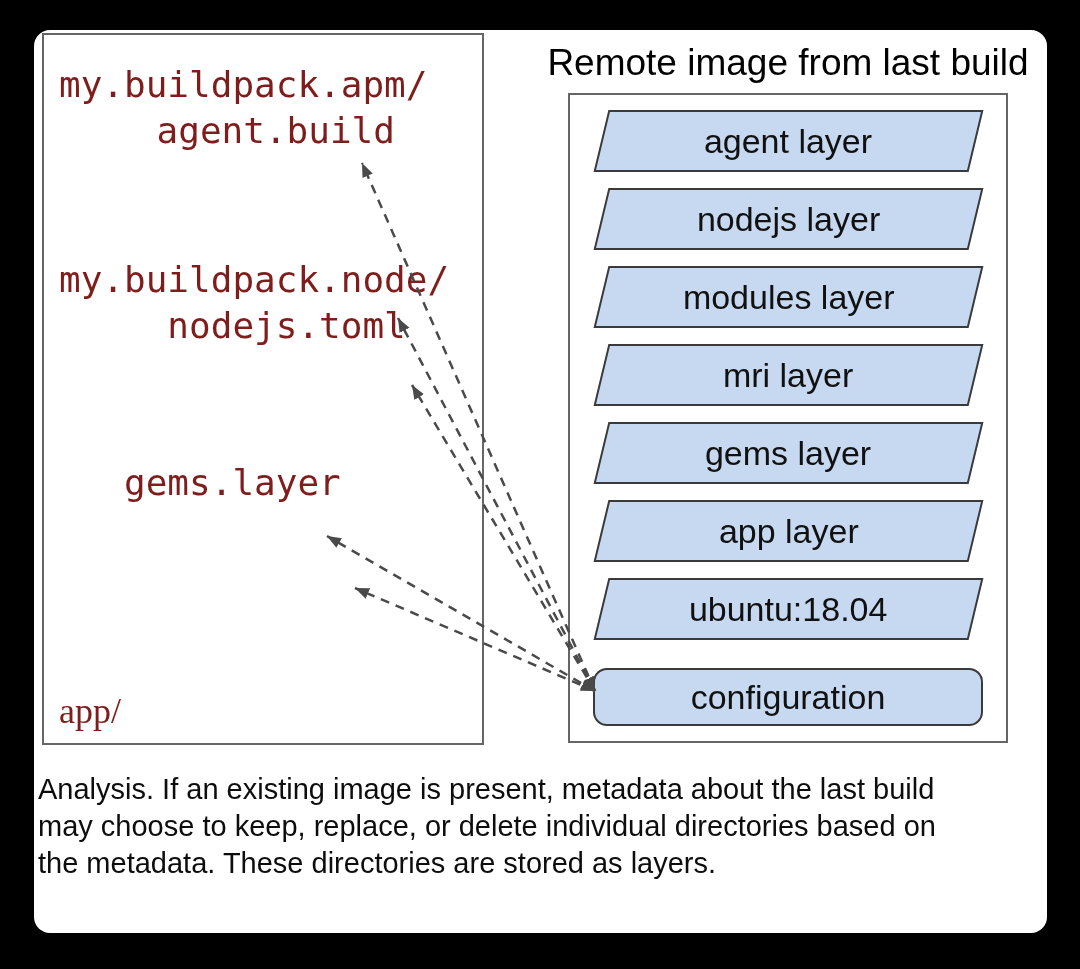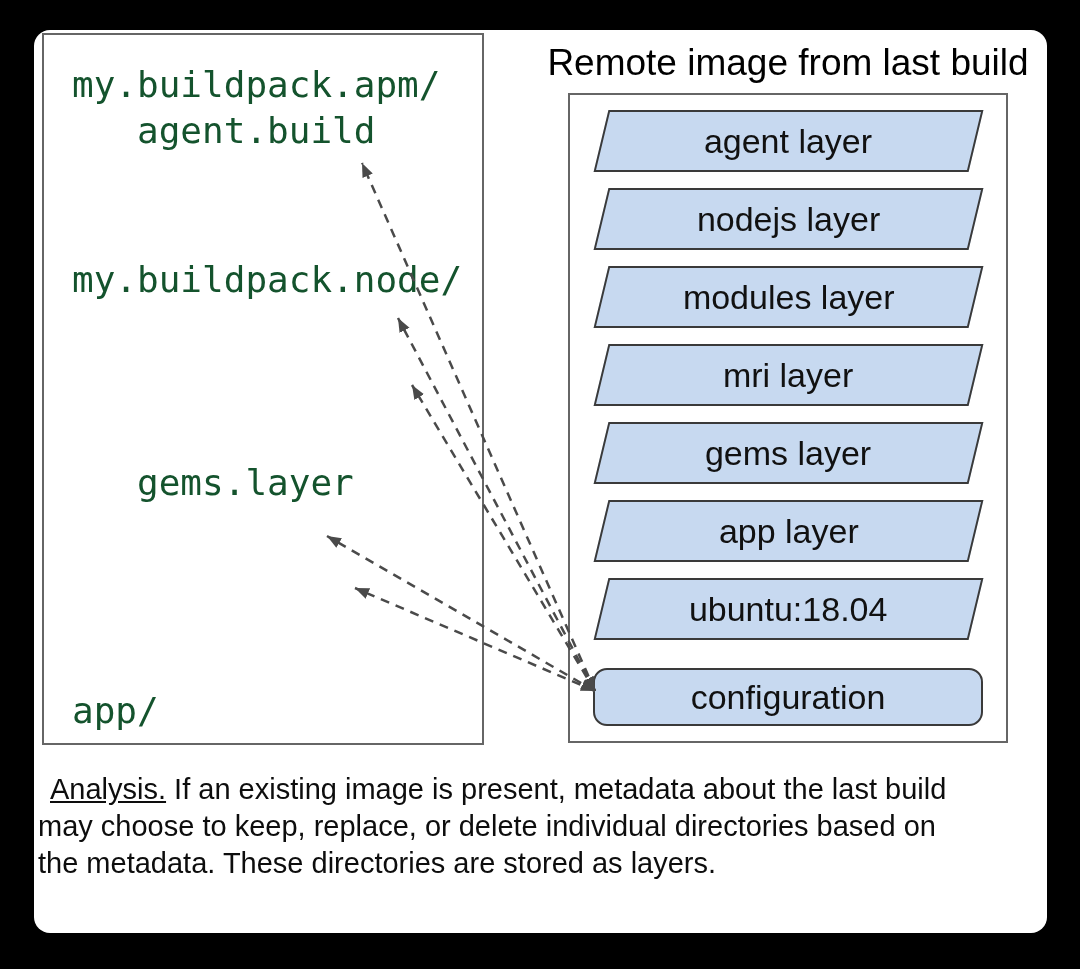--- a/index.html
+++ b/index.html
@@ -10,23 +10,23 @@
   .card{
     position:absolute;left:34px;top:30px;width:1013px;height:903px;
     background:#fff;border-radius:16px;
   }
   
   .left-panel{
     position:absolute;left:8px;top:3px;width:442px;height:712px;
     background:#fff;border:2px solid #666;box-sizing:border-box;
   }
   .tree-group{
-    position:absolute;left:28px;white-space:pre;
+    position:absolute;left:15px;white-space:pre;
     font-family:"DejaVu Sans Mono",monospace;
-    font-size:36px;line-height:46px;color:#14532d;
+    font-size:36px;line-height:46px;color:#7f1d1d;text-align:center;
   }
   
   .panel-title{
     position:absolute;left:504px;top:12px;width:500px;
     text-align:center;font-size:37px;color:#000000;
   }
   .right-panel{
     position:absolute;left:534px;top:63px;width:440px;height:650px;
     background:#fff;border:2px solid #666;box-sizing:border-box;
   }
@@ -44,38 +44,38 @@
   }
   .layer.para .unskew{transform:skewX(13.5deg);}
   .layer.config{
     width:390px;height:58px;margin-top:12px;border-radius:14px;text-align:center;
   }
   
   .analysis{
     position:absolute;left:4px;top:741px;width:1000px;
     font-size:29px;line-height:37px;color:#0d0d0d;
   }
-  .analysis .u{text-decoration:underline;margin-left:12px;}
+  .analysis .u{}
   
   .arrows{
     position:absolute;left:0;top:0;width:1080px;height:969px;
     z-index:5;pointer-events:none;
   }
 </style>
 </head>
 <body>
 
 <div class="card">
 
   <div class="left-panel">
     <div>
         <div class="tree-group" style="top: 27px;"><div>my.buildpack.apm/</div><div>   agent.build</div></div>
-        <div class="tree-group" style="top: 222px;"><div>my.buildpack.node/</div></div>
+        <div class="tree-group" style="top: 222px;"><div>my.buildpack.node/</div><div>   nodejs.toml</div></div>
         <div class="tree-group" style="top: 425px;"><div>   gems.layer</div></div>
-        <div class="tree-group" style="top: 653px;"><div>app/</div></div>
+        <div class="tree-group" style="top: 653px; font-family: Liberation Serif, serif;"><div>app/</div></div>
       </div>
   </div>
 
   <div class="panel-title">Remote image from last build</div>
 
   <div class="right-panel">
     <div class="layer-stack">
         <div class="layer para" style="background: rgb(199, 217, 240); border: 2px solid rgb(58, 58, 58);">
           <span class="unskew">agent layer</span>
         </div>

